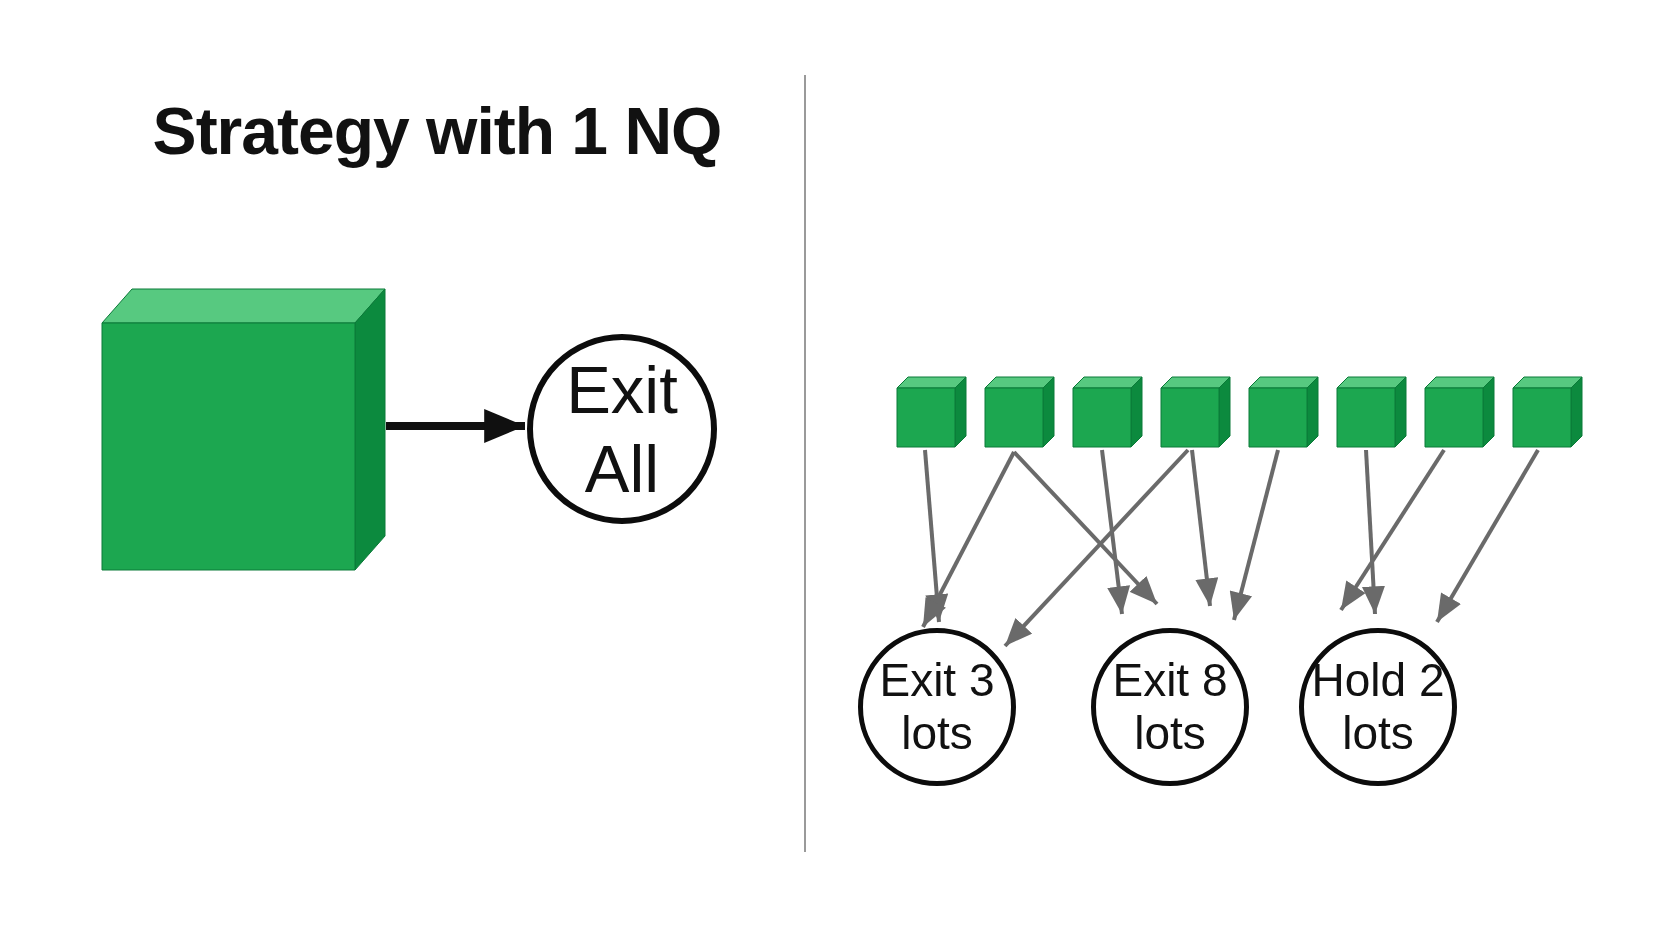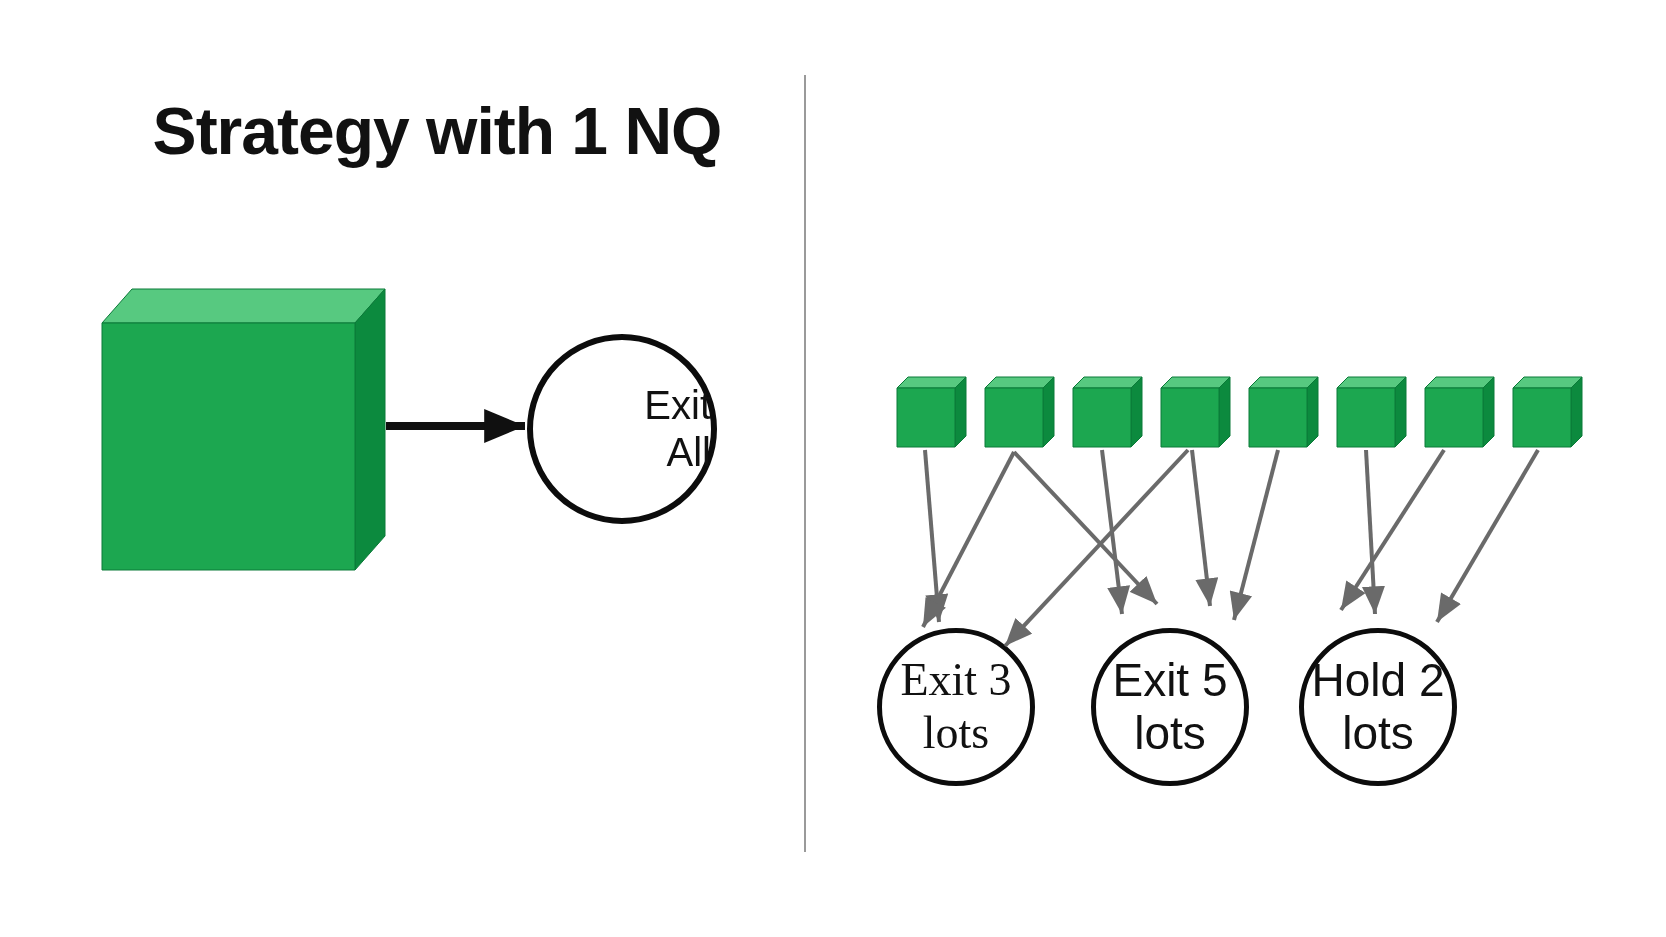--- a/index.html
+++ b/index.html
@@ -35,21 +35,21 @@
     border-radius:50%;
     box-sizing:border-box;
     display:flex;
     flex-direction:column;
     align-items:center;
     justify-content:center;
     color:#111111;
     text-align:center;
     z-index:1;
   }
-  .node.big{border-width:6px;font-size:40px;line-height:1.18;align-items:flex-end;}
+  .node.big{border-width:6px;font-size:67px;line-height:1.18;}
   .node.small{font-size:46px;line-height:1.15;}
   svg.layer{
     position:absolute;
     left:0;top:0;
     z-index:2;
     pointer-events:none;
   }
 </style>
 </head>
 <body>
@@ -59,27 +59,27 @@
   <div class="title left">Strategy with 1 NQ</div>
 
 
   <div class="divider" style="left: 804px; top: 75px; height: 777px; background: rgb(154, 154, 154);"></div>
 
   <div class="node big" style="left: 527px; top: 334px; width: 190px; height: 190px;">
     <span>Exit</span>
     <span>All</span>
   </div>
 
-  <div class="node small" style="left: 877px; top: 628px; width: 158px; height: 158px; font-family: Liberation Serif, serif;">
+  <div class="node small" style="left: 858px; top: 628px; width: 158px; height: 158px;">
     <span>Exit 3</span>
     <span>lots</span>
   </div>
 
   <div class="node small" style="left: 1091px; top: 628px; width: 158px; height: 158px;">
-    <span>Exit 5</span>
+    <span>Exit 8</span>
     <span>lots</span>
   </div>
 
   <div class="node small" style="left: 1299px; top: 628px; width: 158px; height: 158px; text-align: right;">
     <span>Hold 2</span>
     <span>lots</span>
   </div>
 
   <svg class="layer" xmlns="http://www.w3.org/2000/svg" width="1666" height="937" viewBox="0 0 1666 937">
     <defs>

